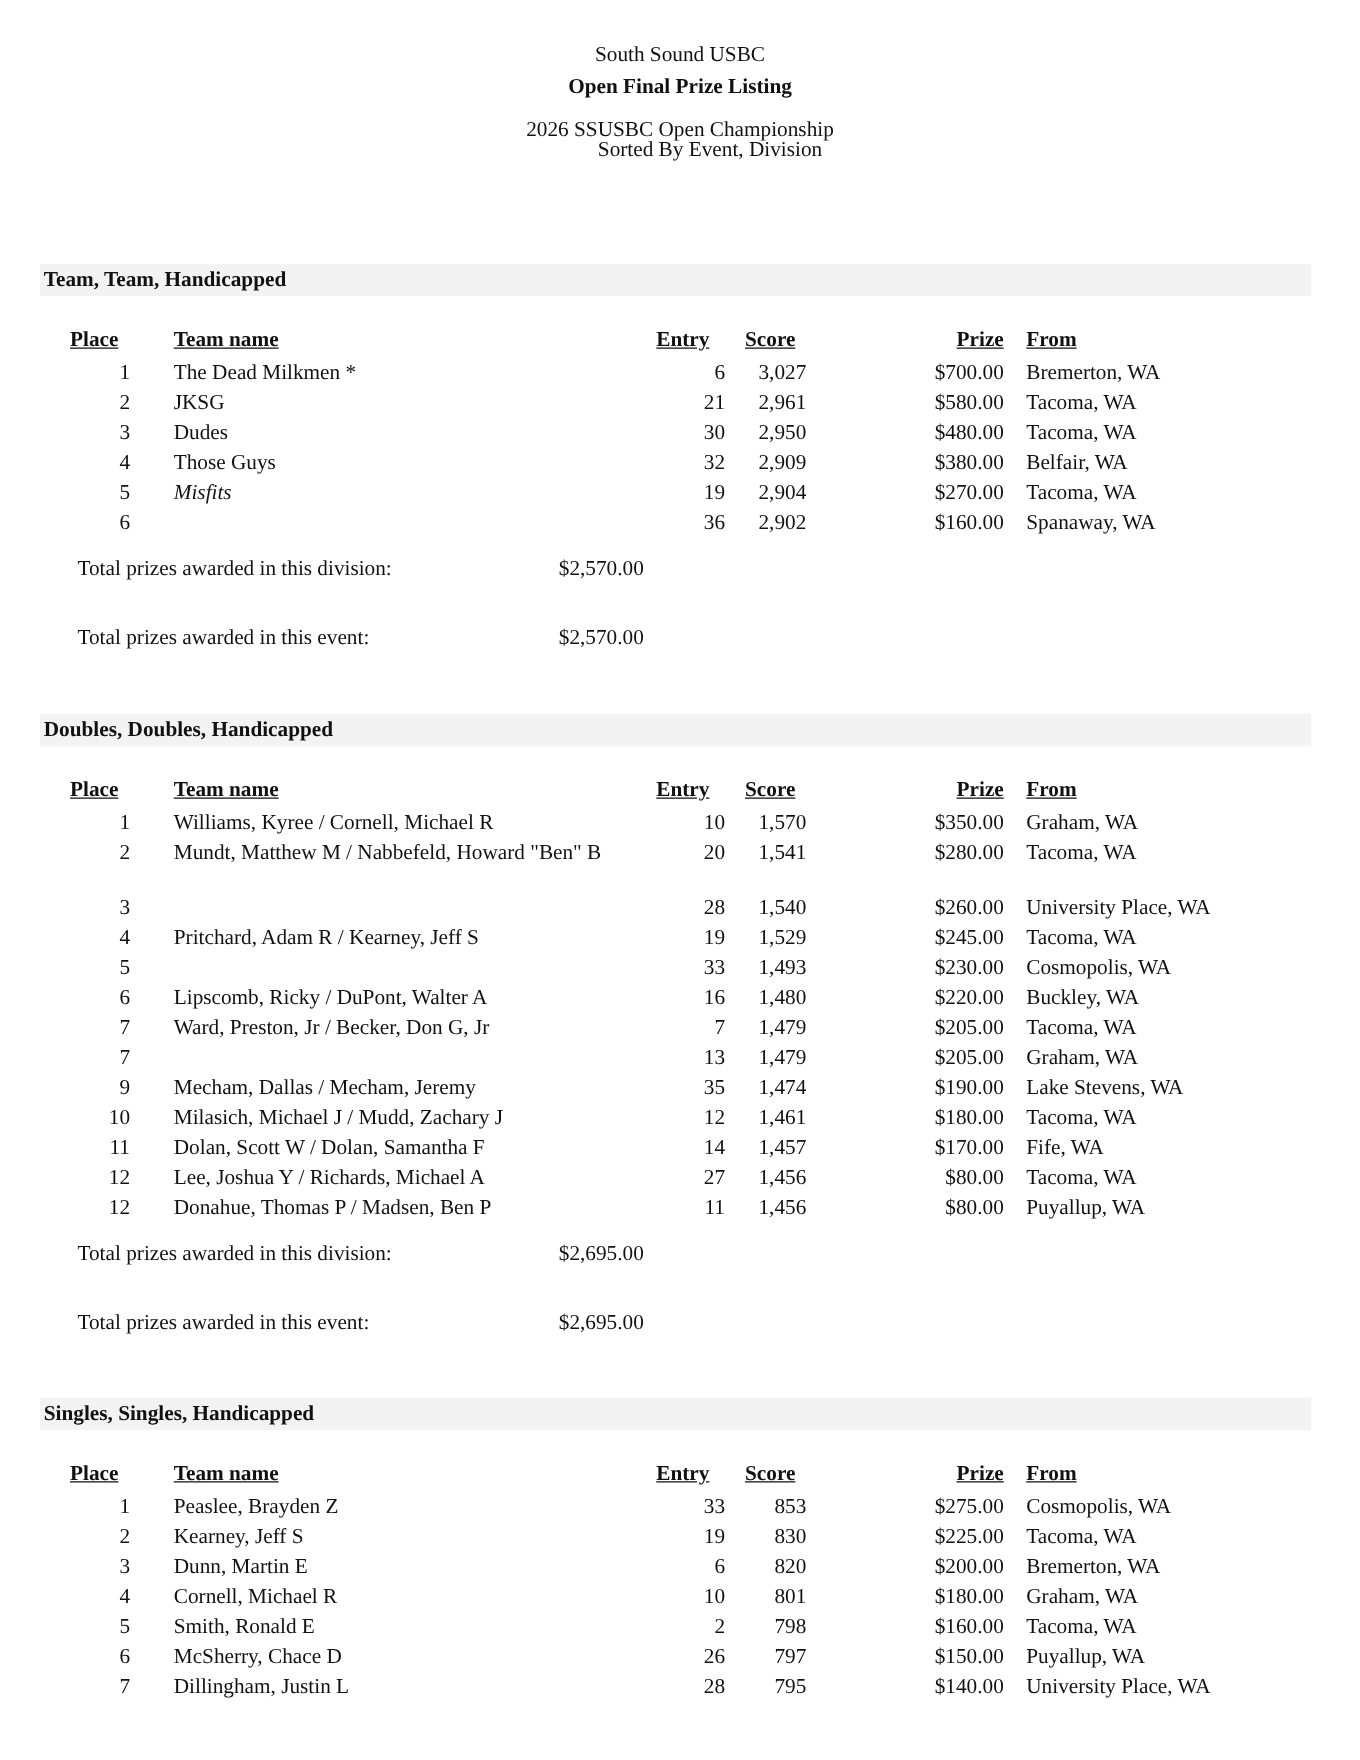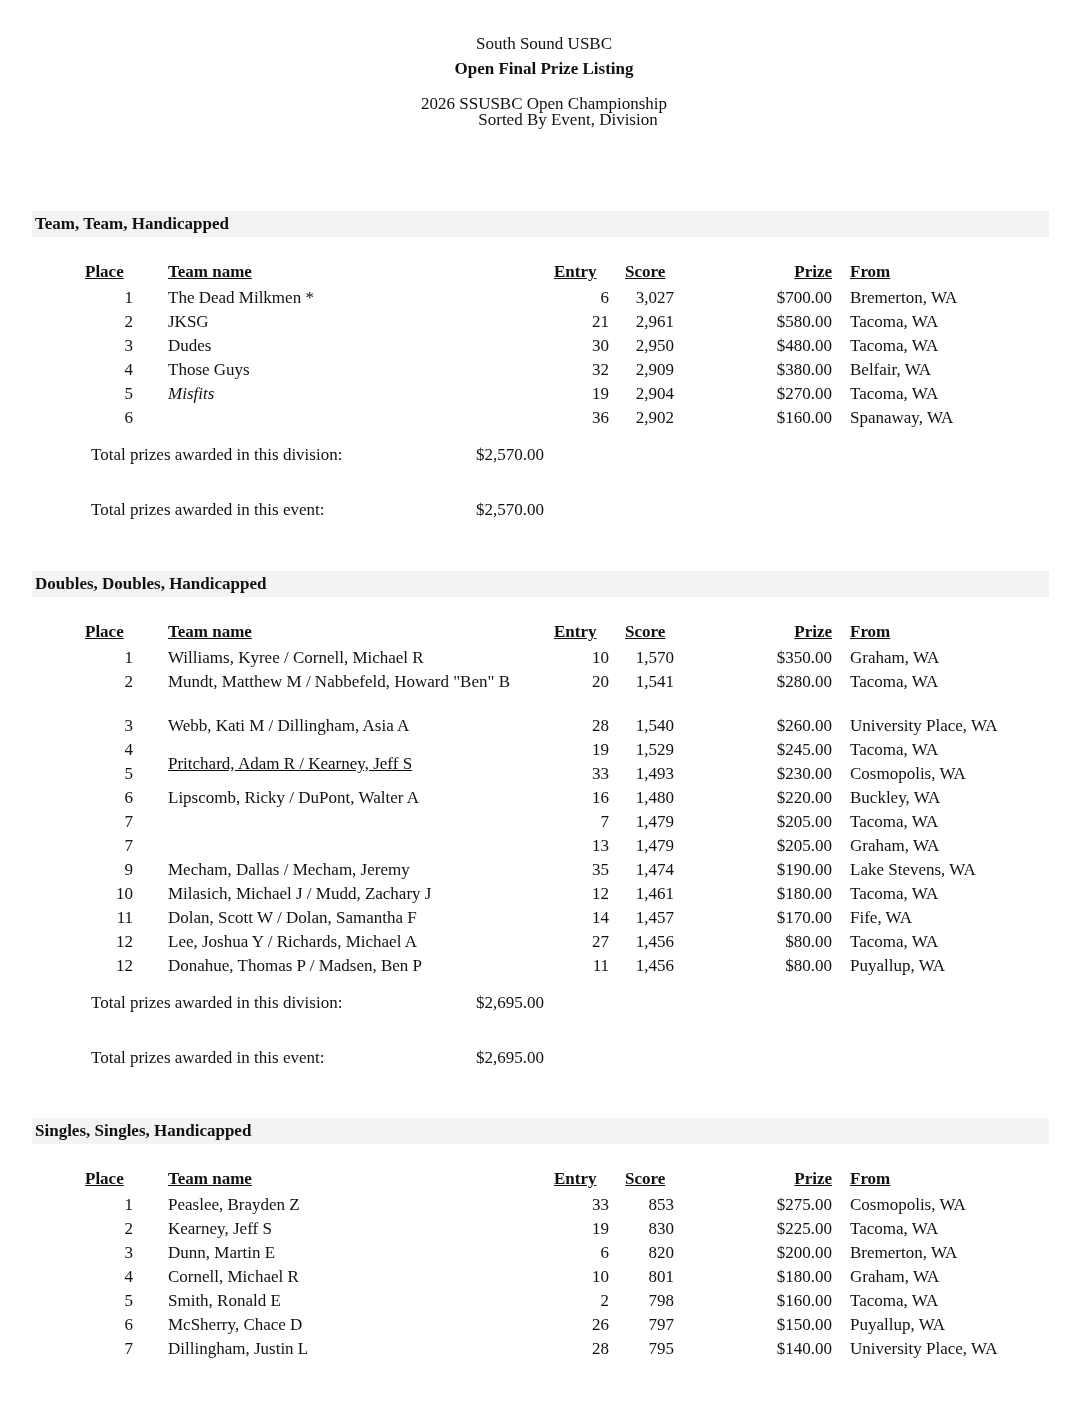--- a/index.html
+++ b/index.html
@@ -21,21 +21,21 @@
     .c-place { left: 56px; width: 48px; text-align: right; }
     .c-place.th { text-align: left; }
     .c-name { left: 139px; width: 360px; white-space: normal; line-height: 20px; }
     .c-name.th { line-height: 24px; }
     .c-entry { left: 520px; width: 60px; text-align: right; }
     .c-entry.th { left: 525px; text-align: left; }
     .c-score { left: 590px; width: 55px; text-align: right; }
     .c-score.th { left: 596px; text-align: left; }
     .c-prize { left: 700px; width: 103px; text-align: right; }
     .c-from { left: 821px; width: 240px; text-align: left; }
-    .row { position: absolute; left: 0; width: 892px; height: 24px; margin-left: 29px; }
+    .row { position: absolute; left: 0; width: 892px; height: 24px; }
     .total-label { position: absolute; left: 62px; line-height: 24px; }
     .total-value { position: absolute; left: 400px; width: 115px; text-align: right; line-height: 24px; }
   </style>
 </head>
 <body>
 
 <div class="hdr" style="top:34px;">South Sound USBC</div>
 <div class="hdr bold" style="top:59px;">Open Final Prize Listing</div>
 <div class="hdr" style="top:94px;">2026 SSUSBC Open Championship</div>
 <div class="hdr" style="top:110px;margin-left:24px;">Sorted By Event, Division</div>
@@ -128,29 +128,28 @@
       <div class="row" style="top:670px;">
         <div class="col c-place">2</div>
         <div class="col c-name" style="top: 2px;">Mundt, Matthew M / Nabbefeld, Howard "Ben" B</div>
         <div class="col c-entry">20</div>
         <div class="col c-score">1,541</div>
         <div class="col c-prize">$280.00</div>
         <div class="col c-from">Tacoma, WA</div>
       </div>
       <div class="row" style="top:714px;">
         <div class="col c-place">3</div>
-        <div class="col c-name" style="top: 2px;">Webb, Kati M / Dillingham, Asia A</div>
         <div class="col c-entry">28</div>
         <div class="col c-score">1,540</div>
         <div class="col c-prize">$260.00</div>
         <div class="col c-from">University Place, WA</div>
       </div>
       <div class="row" style="top:738px;">
         <div class="col c-place">4</div>
-        <div class="col c-name" style="top: 16px; text-decoration: underline;">Pritchard, Adam R / Kearney, Jeff S</div>
+        <div class="col c-name" style="top: 2px;">Pritchard, Adam R / Kearney, Jeff S</div>
         <div class="col c-entry">19</div>
         <div class="col c-score">1,529</div>
         <div class="col c-prize">$245.00</div>
         <div class="col c-from">Tacoma, WA</div>
       </div>
       <div class="row" style="top:762px;">
         <div class="col c-place">5</div>
         <div class="col c-entry">33</div>
         <div class="col c-score">1,493</div>
         <div class="col c-prize">$230.00</div>
@@ -159,20 +158,21 @@
       <div class="row" style="top:786px;">
         <div class="col c-place">6</div>
         <div class="col c-name" style="top: 2px;">Lipscomb, Ricky / DuPont, Walter A</div>
         <div class="col c-entry">16</div>
         <div class="col c-score">1,480</div>
         <div class="col c-prize">$220.00</div>
         <div class="col c-from">Buckley, WA</div>
       </div>
       <div class="row" style="top:810px;">
         <div class="col c-place">7</div>
+        <div class="col c-name" style="top: 2px;">Ward, Preston, Jr / Becker, Don G, Jr</div>
         <div class="col c-entry">7</div>
         <div class="col c-score">1,479</div>
         <div class="col c-prize">$205.00</div>
         <div class="col c-from">Tacoma, WA</div>
       </div>
       <div class="row" style="top:834px;">
         <div class="col c-place">7</div>
         <div class="col c-entry">13</div>
         <div class="col c-score">1,479</div>
         <div class="col c-prize">$205.00</div>

